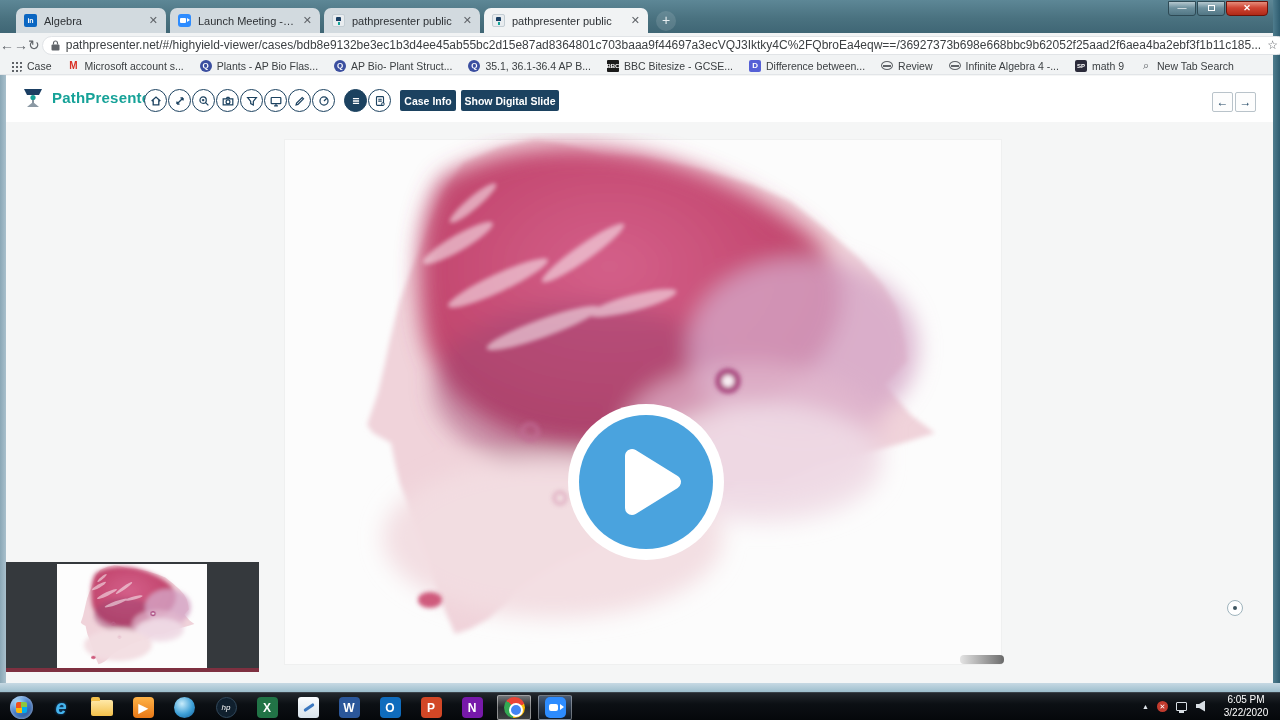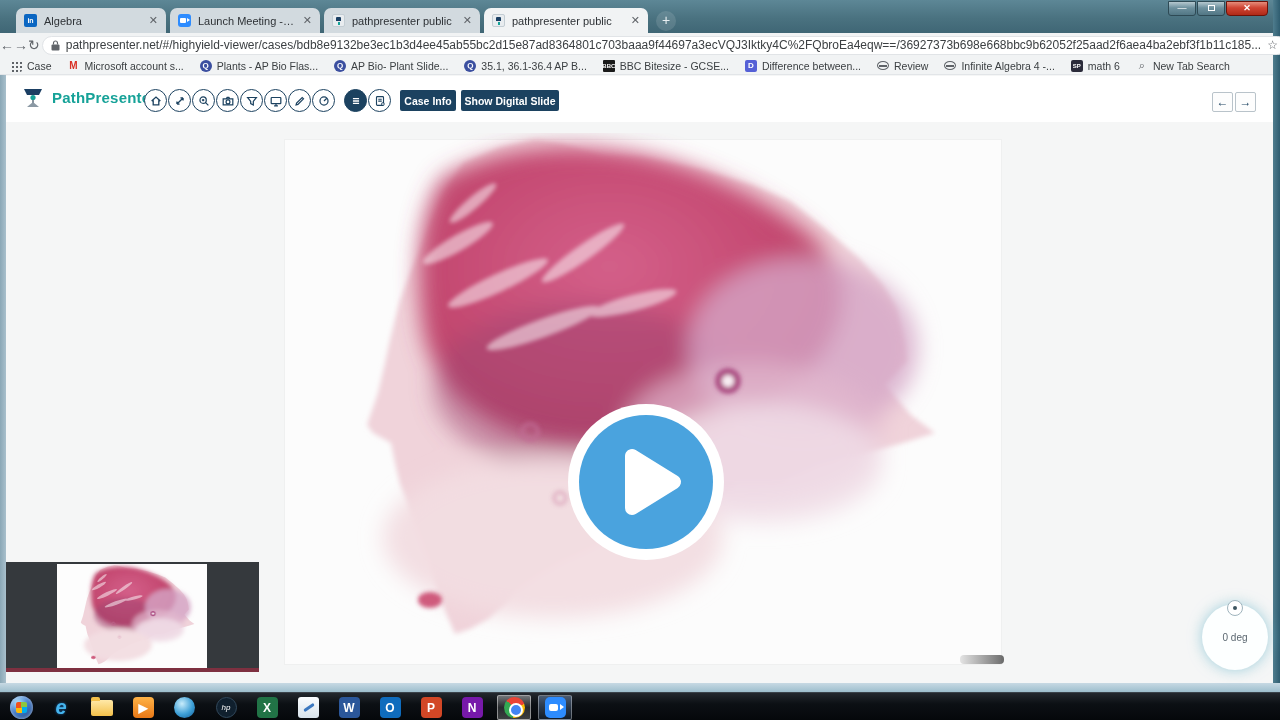--- a/index.html
+++ b/index.html
@@ -288,21 +288,21 @@
     <span class="bm">
         <span class="bm-ic mred">M</span>
         <span>Microsoft account s...</span>
       </span>
     <span class="bm">
         <span class="bm-ic quizlet">Q</span>
         <span>Plants - AP Bio Flas...</span>
       </span>
     <span class="bm">
         <span class="bm-ic quizlet">Q</span>
-        <span>AP Bio- Plant Slide...</span>
+        <span>AP Bio- Plant Struct...</span>
       </span>
     <span class="bm">
         <span class="bm-ic quizlet">Q</span>
         <span>35.1, 36.1-36.4 AP B...</span>
       </span>
     <span class="bm">
         <span class="bm-ic bbc">BBC</span>
         <span>BBC Bitesize - GCSE...</span>
       </span>
     <span class="bm">
@@ -312,21 +312,21 @@
     <span class="bm">
         <span class="bm-ic globe"></span>
         <span>Review</span>
       </span>
     <span class="bm">
         <span class="bm-ic globe"></span>
         <span>Infinite Algebra 4 -...</span>
       </span>
     <span class="bm">
         <span class="bm-ic sp">SP</span>
-        <span>math 6</span>
+        <span>math 9</span>
       </span>
     <span class="bm">
         <span class="bm-ic search">⌕</span>
         <span>New Tab Search</span>
       </span>
   </div>
 
   <div class="app-header">
     <div class="brand">
       <svg width="26" height="26">
@@ -417,23 +417,20 @@
     <div class="scalebar"></div>
 
     <div class="overview">
       <div class="thumb-white">
         <svg width="146" height="104" viewBox="0 0 680 520" preserveAspectRatio="xMidYMid meet">
             <use href="#tissueShape"></use>
           </svg>
       </div>
     </div>
 
-    <div class="rot-dial">
-      <span class="deg">0 deg</span>
-    </div>
     <div class="rot-handle"></div>
   </div>
 
   <div class="taskbar">
     <div class="tb-item" style="left:4px;">
         <div class="orb"></div>
       </div>
     <div class="tb-item" style="left:44px;">
         <span class="ie">e</span>
       </div>
@@ -467,14 +464,24 @@
     <div class="tb-item" style="left:455px;">
         <div class="sq22 onenote">N</div>
       </div>
     <div class="tb-item active" style="left:497px;">
         <div class="chrome-ic"></div>
       </div>
     <div class="tb-item active2" style="left:538px;">
         <div class="zoom-ic"></div>
       </div>
   </div>
+  <div class="tray">
+    <span class="tray-caret">▲</span>
+    <span class="tray-action">✕</span>
+    <span class="tray-net"></span>
+    <span class="tray-vol"></span>
+    <div class="clock">
+      <div>6:05 PM</div>
+      <div>3/22/2020</div>
+    </div>
+  </div>
 
 </div>
 
 </body></html>

